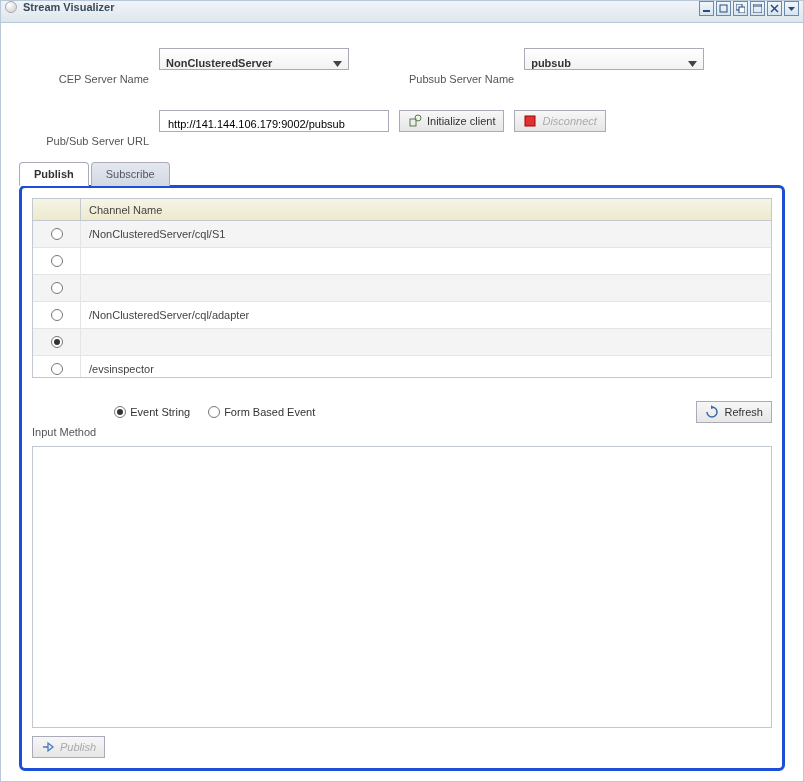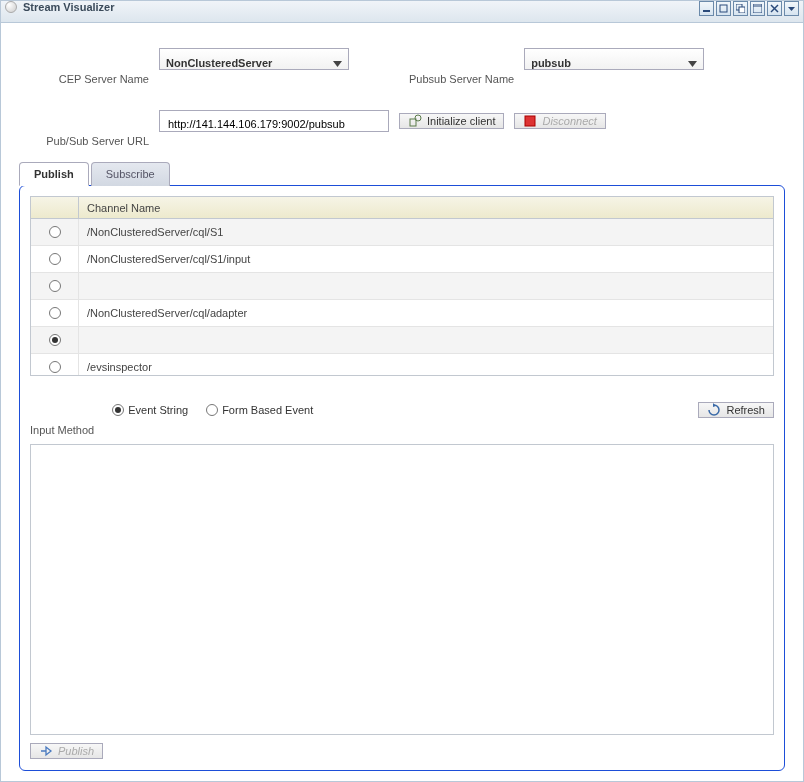--- a/index.html
+++ b/index.html
@@ -75,21 +75,21 @@
   .dd-cep { width: 190px; }
   .dd-pubsub { width: 180px; }
   .textbox {
     background: #fff;
     width: 230px;
   }
   .textbox input {
     border: none; outline: none; width: 100%; font-size: 11px;
   }
   .btn {
-    height: 16px;
+    height: 22px;
     border: 1px solid #aab;
     background: linear-gradient(#f7f7f7,#e6e6e6);
     display: inline-flex;
     align-items: center;
     padding: 0 8px;
     gap: 5px;
     cursor: pointer;
     font-size: 11px;
   }
   .btn.disabled { color: #aaa; cursor: default; font-style: italic; }
@@ -112,21 +112,21 @@
     position: relative;
     top: 1px;
   }
   .tab.active {
     background: #fff;
     font-weight: bold;
     color: #333;
     border-bottom: 1px solid #fff;
   }
   .panel {
-    border: 1px solid #1d4ed8;
+    border: 3px solid #1d4ed8;
     border-radius: 6px;
     flex: 1;
     padding: 10px;
     display: flex;
     flex-direction: column;
     overflow: hidden;
   }
   .grid {
     border: 1px solid #c2c8d0;
     display: flex;
@@ -298,21 +298,20 @@
         <div class="grid-row">
               <div class="col-radio">
                 <span class="radio"></span>
               </div>
               <div class="col-name">/NonClusteredServer/cql/S1</div>
             </div>
             <div class="grid-row">
               <div class="col-radio">
                 <span class="radio"></span>
               </div>
-              <div class="col-name">/NonClusteredServer/cql/S1/input</div>
             </div>
             <div class="grid-row">
               <div class="col-radio">
                 <span class="radio"></span>
               </div>
             </div>
             <div class="grid-row">
               <div class="col-radio">
                 <span class="radio"></span>
               </div>

